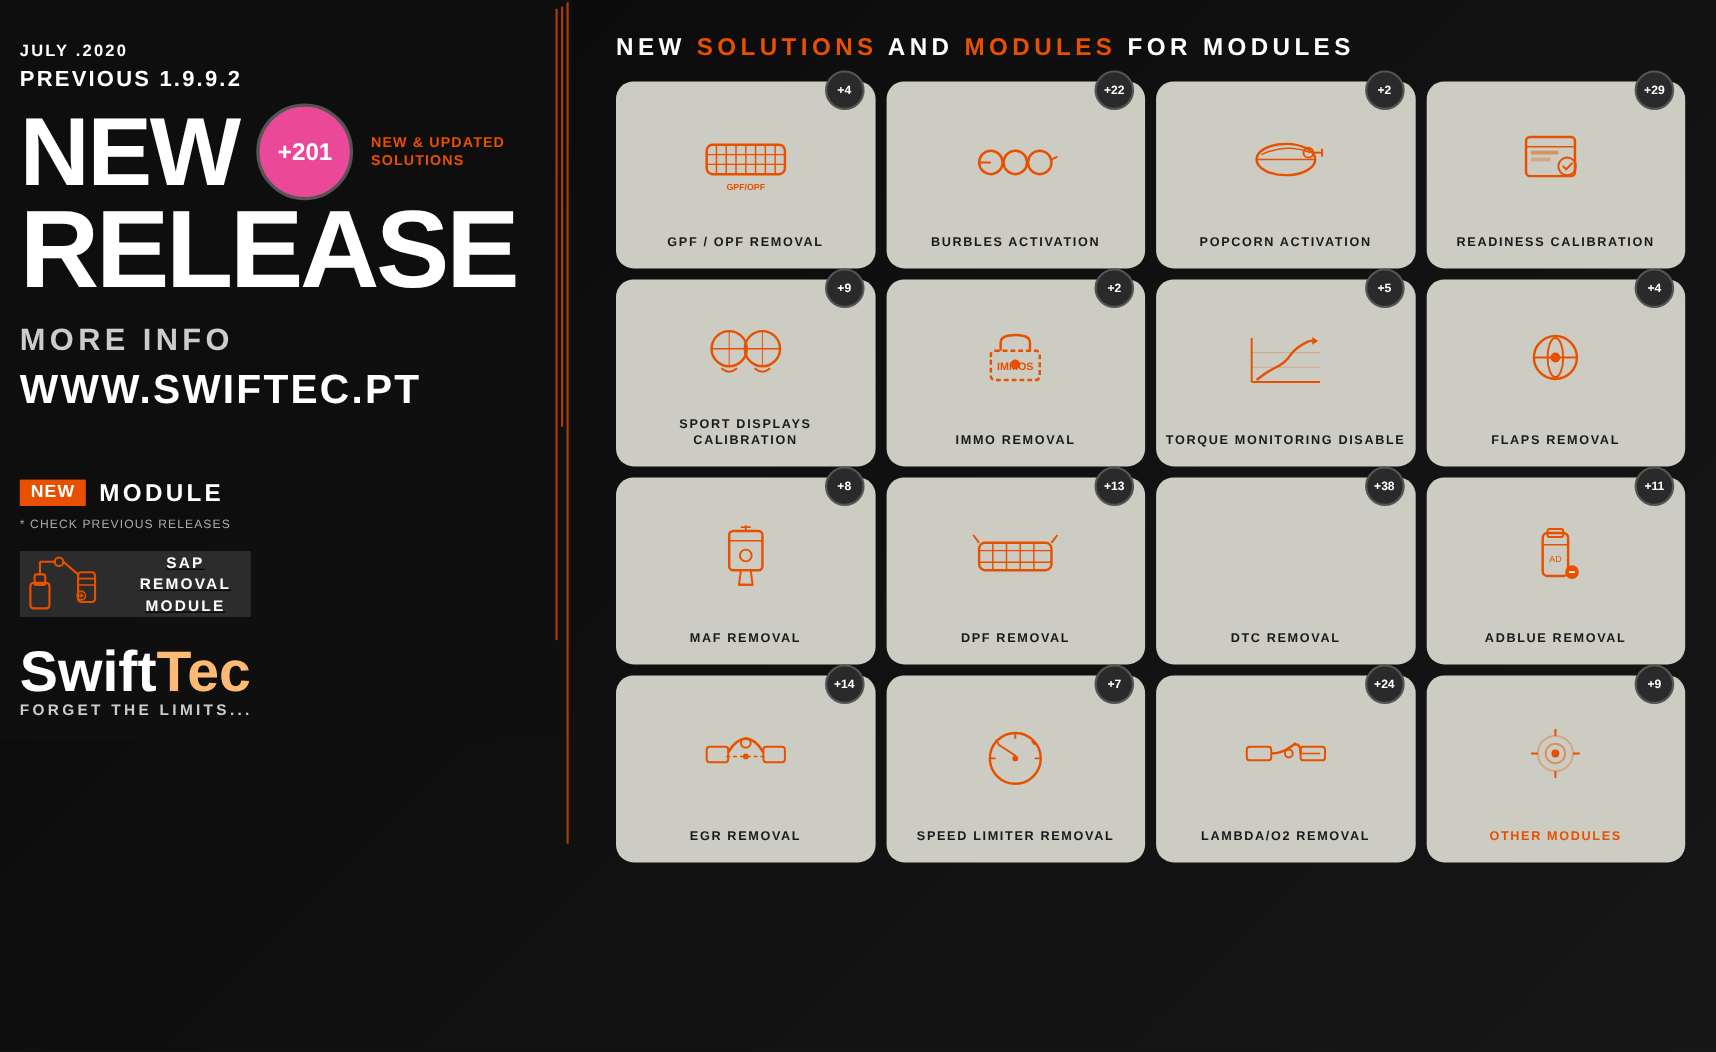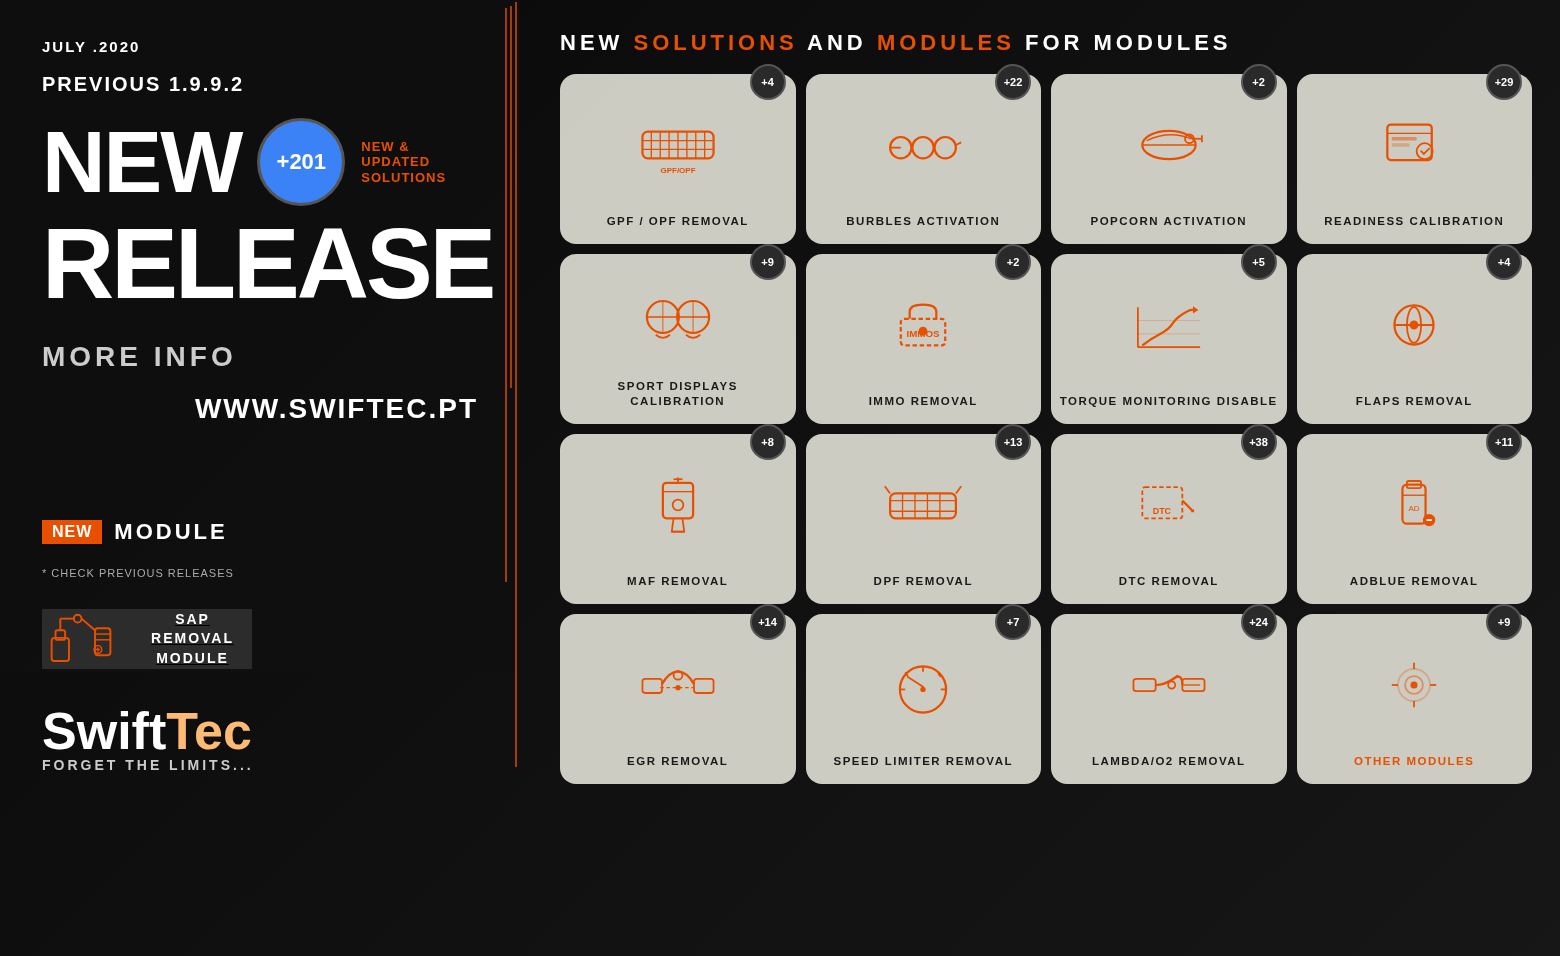--- a/index.html
+++ b/index.html
@@ -27,24 +27,24 @@
     }
 
     
     .left-panel {
       position: absolute;
       left: 0; top: 0;
       width: 520px;
       height: 672px;
       background: rgba(15,15,15,0.92);
       z-index: 2;
-      padding: 38px 42px;
+      padding: 38px 18px;
       display: flex;
       flex-direction: column;
-      gap: 16px;
+      gap: 4px;
     }
 
     .date-text {
       font-size: 15px;
       font-weight: 700;
       color: #fff;
       letter-spacing: 2px;
       margin-bottom: 2px;
     }
     .version-text {
@@ -73,21 +73,21 @@
       letter-spacing: -2px;
     }
 
     .badge-201 {
       display: flex;
       flex-direction: column;
       align-items: center;
       justify-content: center;
     }
     .badge-circle {
-      background: #3b82f6;
+      background: #ec4899;
       border: 3px solid #555;
       border-radius: 50%;
       width: 88px;
       height: 88px;
       display: flex;
       align-items: center;
       justify-content: center;
       flex-direction: column;
     }
     .badge-circle .plus201 {
@@ -117,26 +117,25 @@
     }
 
     .more-info-label {
       font-size: 28px;
       font-weight: 700;
       color: #ccc;
       letter-spacing: 4px;
       margin-bottom: 4px;
     }
     .website {
-      font-size: 28px;
+      font-size: 37px;
       font-weight: 900;
       color: #fff;
       letter-spacing: 2px;
-      margin-bottom: 38px;
-      text-align: right;
+      margin-bottom: 28px;
     }
 
     .divider-line {
       width: 100%;
       height: 2px;
       background: linear-gradient(to right, #e85000, transparent);
       margin-bottom: 24px;
     }
 
     .new-module-row {
@@ -557,28 +556,20 @@
           <line x1="8" y1="42" x2="82" y2="42" stroke="#e85000" stroke-width="1.5"></line>
           <line x1="8" y1="22" x2="2" y2="14" stroke="#e85000" stroke-width="2"></line>
           <line x1="82" y1="22" x2="88" y2="14" stroke="#e85000" stroke-width="2"></line>
         </svg>
       </div>
       <div class="module-name">DPF REMOVAL</div>
     </div>
 
     <div class="module-card">
       <div class="badge-count">+38</div>
-      <div class="module-icon-area">
-        <svg viewBox="0 0 90 70" fill="none">
-          <rect x="15" y="15" width="45" height="35" rx="3" stroke="#e85000" stroke-width="2" stroke-dasharray="5 3" fill="none"></rect>
-          <text x="37" y="45" fill="#e85000" font-size="10" text-anchor="middle" font-weight="bold" font-family="Arial">DTC</text>
-          <path d="M 60 30 L 72 42" stroke="#e85000" stroke-width="2.5"></path>
-          <polyline points="70,42 72,42 72,40" stroke="#e85000" stroke-width="2.5" fill="none"></polyline>
-        </svg>
-      </div>
       <div class="module-name">DTC REMOVAL</div>
     </div>
 
     <div class="module-card">
       <div class="badge-count">+11</div>
       <div class="module-icon-area">
         <svg viewBox="0 0 90 70" fill="none">
           <rect x="32" y="12" width="26" height="44" rx="5" stroke="#e85000" stroke-width="2.5" fill="none"></rect>
           <rect x="37" y="8" width="16" height="8" rx="2" stroke="#e85000" stroke-width="2" fill="none"></rect>
           <line x1="32" y1="24" x2="58" y2="24" stroke="#e85000" stroke-width="1.5"></line>

